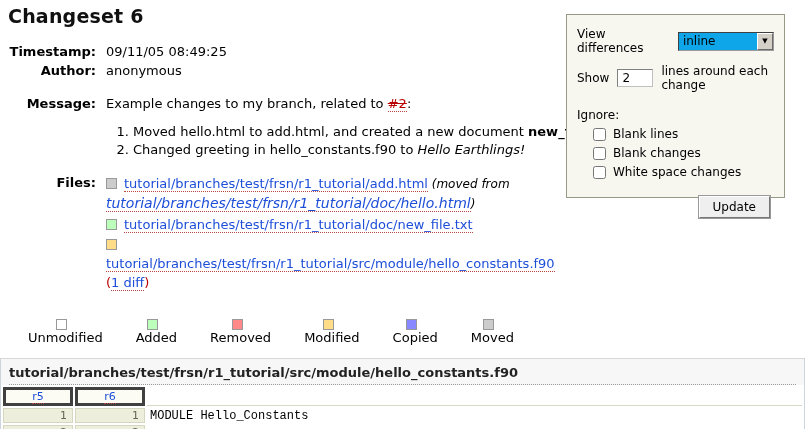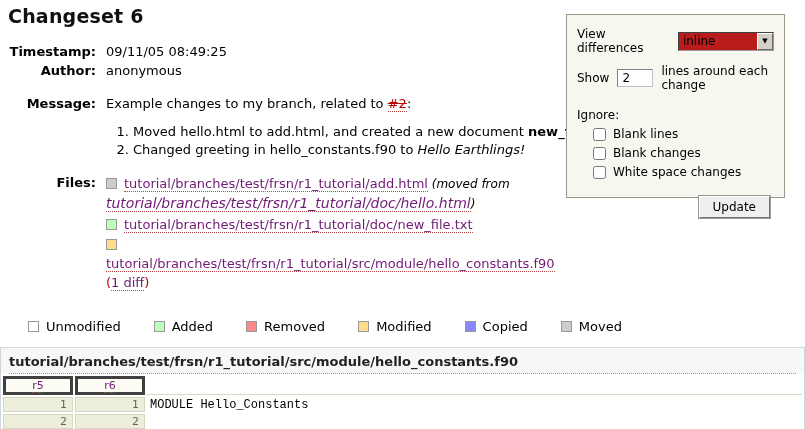--- a/index.html
+++ b/index.html
@@ -5,21 +5,21 @@
   * { box-sizing: border-box; margin: 0; padding: 0; }
   html, body { width: 805px; height: 429px; overflow: hidden; }
   body {
     background: #fff;
     font-family: "DejaVu Sans", "Liberation Sans", sans-serif;
     font-size: 13px;
     color: #000;
     position: relative;
   }
   a { text-decoration: none; }
-  .red-link { color: #701a75; border-bottom: 1px dotted #b44; cursor: pointer; text-align: center; }
+  .red-link { color: #1d4ed8; border-bottom: 1px dotted #b44; cursor: pointer; text-align: center; }
 
   
   .content { padding: 5px 8px 0 8px; }
   .page-title { font-size: 19px; font-weight: bold; color: #111; margin: 0 0 16px 0; letter-spacing: 0.2px; }
 
   .meta-row { display: flex; align-items: flex-start; }
   .meta-label { width: 98px; flex: none; text-align: right; font-weight: bold; padding-right: 10px; line-height: 18px; }
   .meta-value { line-height: 18px; }
   .mt-sm { margin-top: 1px; }
   .mt-md { margin-top: 15px; }
@@ -41,21 +41,21 @@
 
   
   .prefs {
     position: absolute; top: 14px; right: 20px; width: 219px; height: 184px;
     background: #f7f7f0; border: 1px solid #998; padding: 12px 10px 10px 10px;
     font-size: 12px;
   }
   .prefs-row { display: flex; align-items: center; }
   .fake-select {
     display: inline-flex; align-items: stretch; margin-left: 6px;
-    width: 100px; height: 19px; background: #b91c1c;
+    width: 100px; height: 19px; background: #0ea5e9;
     border: 1px solid; border-color: #404040 #9a9a9a #9a9a9a #404040;
     cursor: pointer;
   }
   .fake-select .sel-text { flex: 1; padding: 1px 4px; font-size: 12px; line-height: 15px; overflow: hidden; }
   .fake-select .sel-arrow {
     width: 16px; background: #d4d0c8; flex: none;
     border: 1px solid; border-color: #fff #6a6a6a #6a6a6a #fff;
     display: flex; align-items: center; justify-content: center;
     font-size: 7px; color: #000;
   }
@@ -70,21 +70,21 @@
   .update-row { margin-top: 17px; text-align: right; padding-right: 4px; }
   .update-btn {
     background: #efefef; border: 1px solid; border-color: #fff #777 #777 #fff;
     outline: 1px solid #999; outline-offset: 0;
     padding: 3px 13px; font-size: 12px; font-family: "DejaVu Sans", sans-serif;
     cursor: pointer; color: #000;
   }
 
   
   .legend { margin: 26px 0 0 20px; display: flex; align-items: center; }
-  .legend-item { display: inline-flex; align-items: center; margin-right: 33px; }
+  .legend-item { display: inline-flex; align-items: center; margin-right: 33px; flex-direction: column; }
   .legend-swatch {
     display: inline-block; width: 11px; height: 11px;
     border: 1px solid #999; margin-right: 7px; background: #fff;
   }
 
   
   .diff-panel {
     margin-top: 13px;
     border: 1px solid #ccd4dc;
     border-top: 1px solid #d7d7d7;

